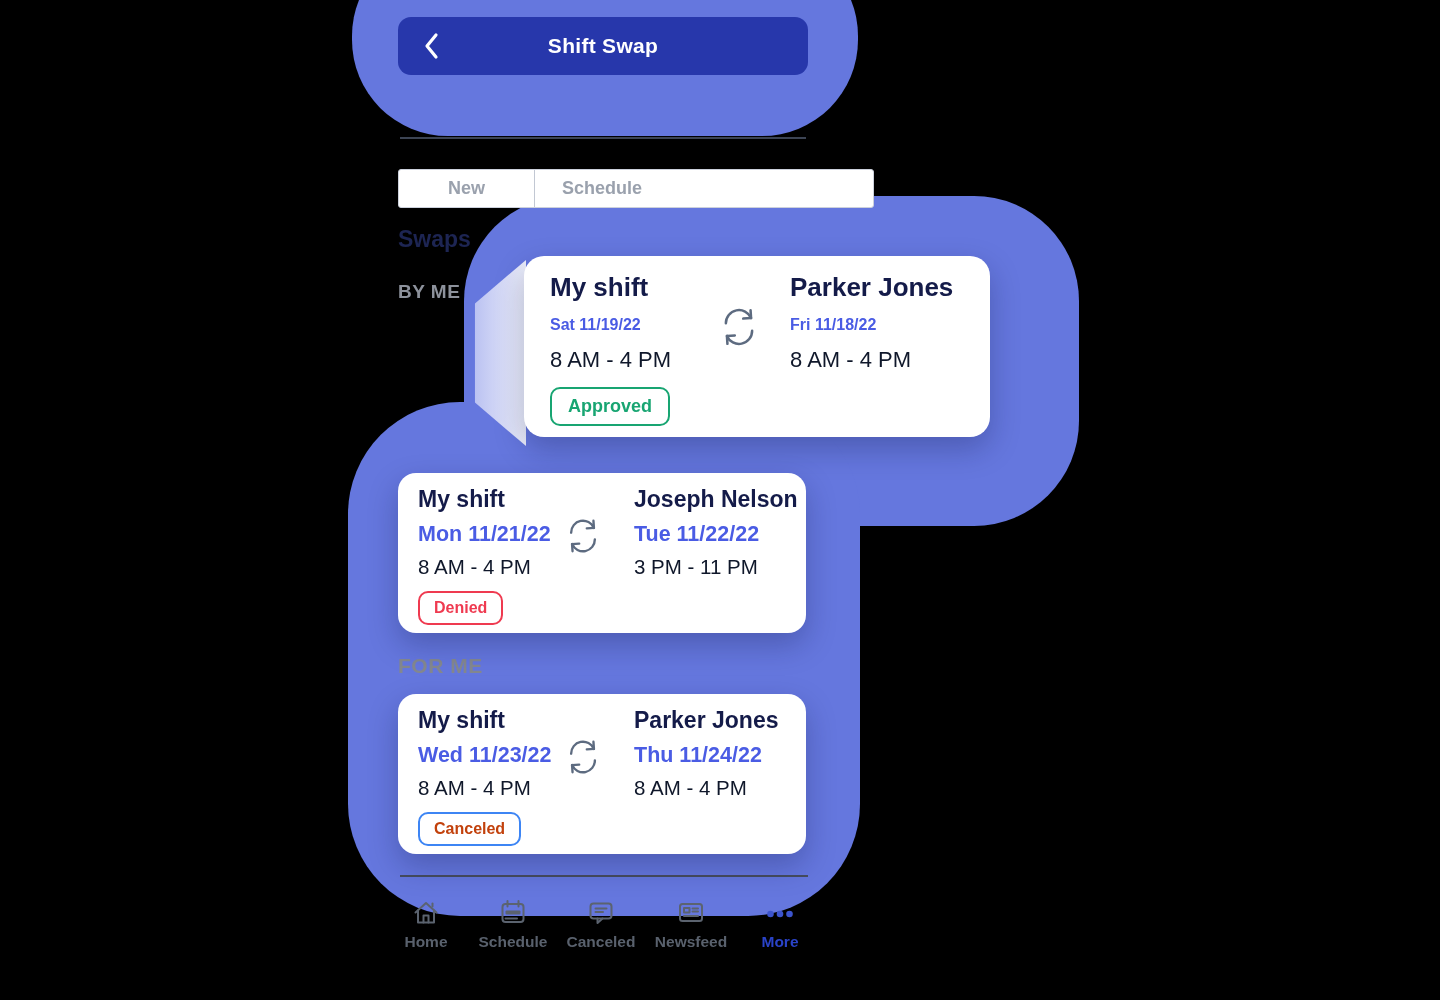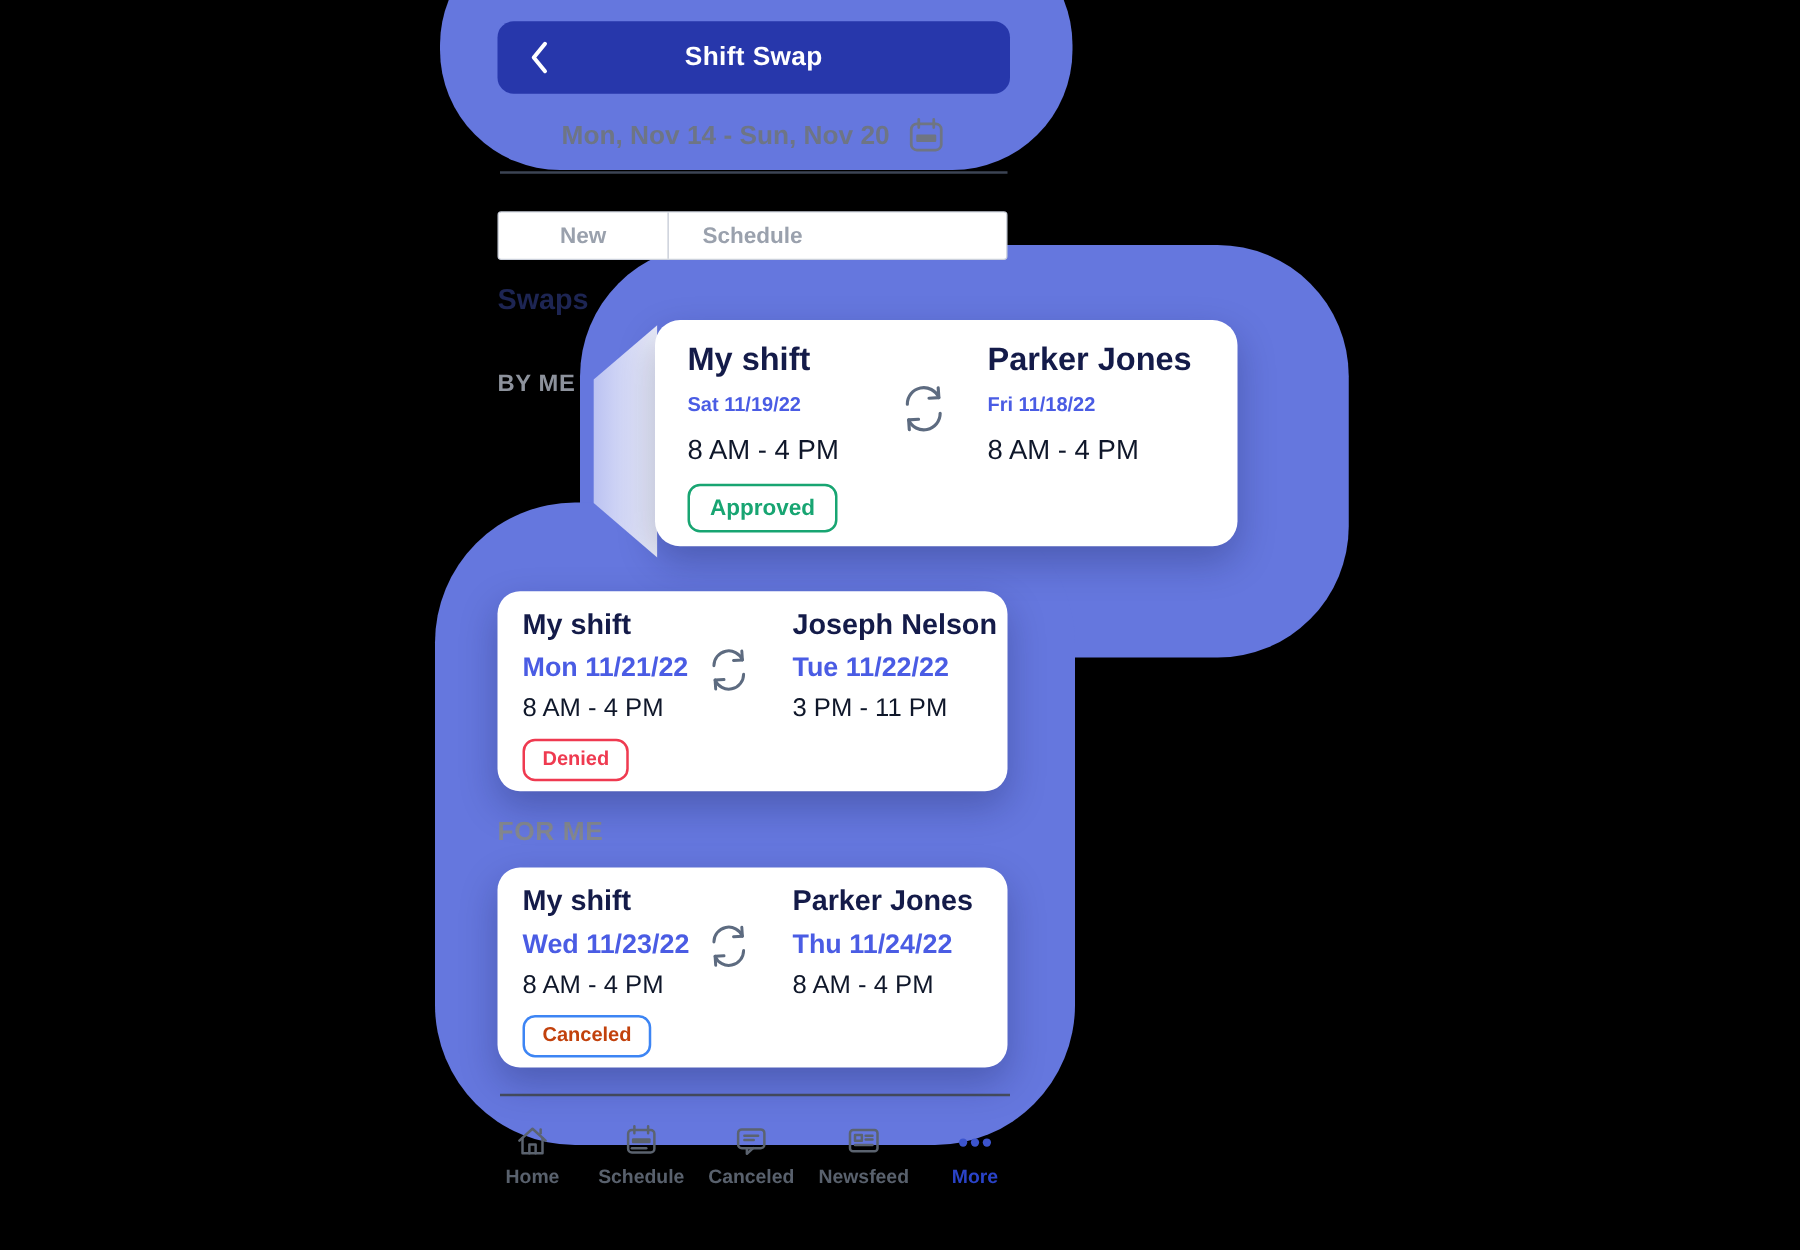--- a/index.html
+++ b/index.html
@@ -29,39 +29,39 @@
     background:none; border:none; cursor:pointer;
     display:flex; align-items:center; justify-content:center;
   }
   .date-row {
     position:absolute; left:398px; top:92px; width:410px; height:34px; z-index:3;
     display:flex; align-items:center; justify-content:center; gap:13px;
   }
   .date-text { color:#6e7585; font-size:21px; font-weight:600; }
   
   .tabs {
-    position:absolute; left:398px; top:169px; width:408px; height:39px; z-index:3;
+    position:absolute; left:398px; top:169px; width:476px; height:39px; z-index:3;
     background:#fff; border:1.5px solid #ccd1dc; border-radius:3px;
     display:flex;
   }
   .tab {
     flex:0 0 135px; display:flex; align-items:center; justify-content:center;
     font-size:18px; font-weight:600; color:#9aa1ad; cursor:pointer;
   }
   .tab.sep { border-left:1.5px solid #c2c8d3; }
   .tab.active {
     position:absolute; right:-1.5px; top:-1.5px; width:138px; height:42px;
     background:#e7eafb; border:2px solid #4253c3; border-radius:11px;
     color:#2132a8; font-weight:bold;
   }
   
   .swaps-title { position:absolute; left:398px; top:226px; z-index:2;
     font-size:23px; font-weight:bold; color:#1d2553; }
   .group-label { position:absolute; z-index:2; font-weight:bold; letter-spacing:.5px; }
-  .by-me  { left:398px; top:281px; font-size:19px; color:#8d929c;margin-top:16px; }
+  .by-me  { left:398px; top:281px; font-size:19px; color:#8d929c; }
   .for-me { left:398px; top:654px; font-size:21px; color:#84888f; }
   
   .wedge {
     position:absolute; left:468px; top:258px; width:58px; height:190px; z-index:2;
     background:linear-gradient(90deg,#b4bcf0,#eef0fc);
     clip-path:polygon(100% 1%, 12% 24%, 12% 76%, 100% 99%);
   }
   
   .card {
     position:absolute; background:#fff; z-index:3; cursor:pointer;
@@ -117,28 +117,20 @@
 
   <div class="header-btn">
     <button class="back-btn">
       <svg width="16" height="28" viewBox="0 0 16 28" fill="none" stroke="#ffffff" stroke-width="3.2" stroke-linecap="round" stroke-linejoin="round">
           <polyline points="12,3 3,14 12,25"></polyline>
         </svg>
     </button>
     <div class="header-title">Shift Swap</div>
   </div>
 
-  <div class="date-row">
-    <span class="date-text">Mon, Nov 14 - Sun, Nov 20</span>
-    <svg width="32" height="32" viewBox="0 0 32 32" fill="none" stroke="#6f7582" stroke-width="2.2" stroke-linecap="round">
-      <rect x="4" y="6" width="24" height="21" rx="4.5"></rect>
-      <path d="M10 2.5 V9 M22 2.5 V9"></path>
-      <rect x="8" y="14.5" width="16" height="6" rx="1" fill="#6f7582" stroke="none"></rect>
-    </svg>
-  </div>
 
   <div class="tabs">
     <div class="tab">New</div>
     <div class="tab sep">Schedule</div>
   </div>
 
   <div class="swaps-title">Swaps</div>
   <div class="group-label by-me">BY ME</div>
   <div class="group-label for-me">FOR ME</div>
 

